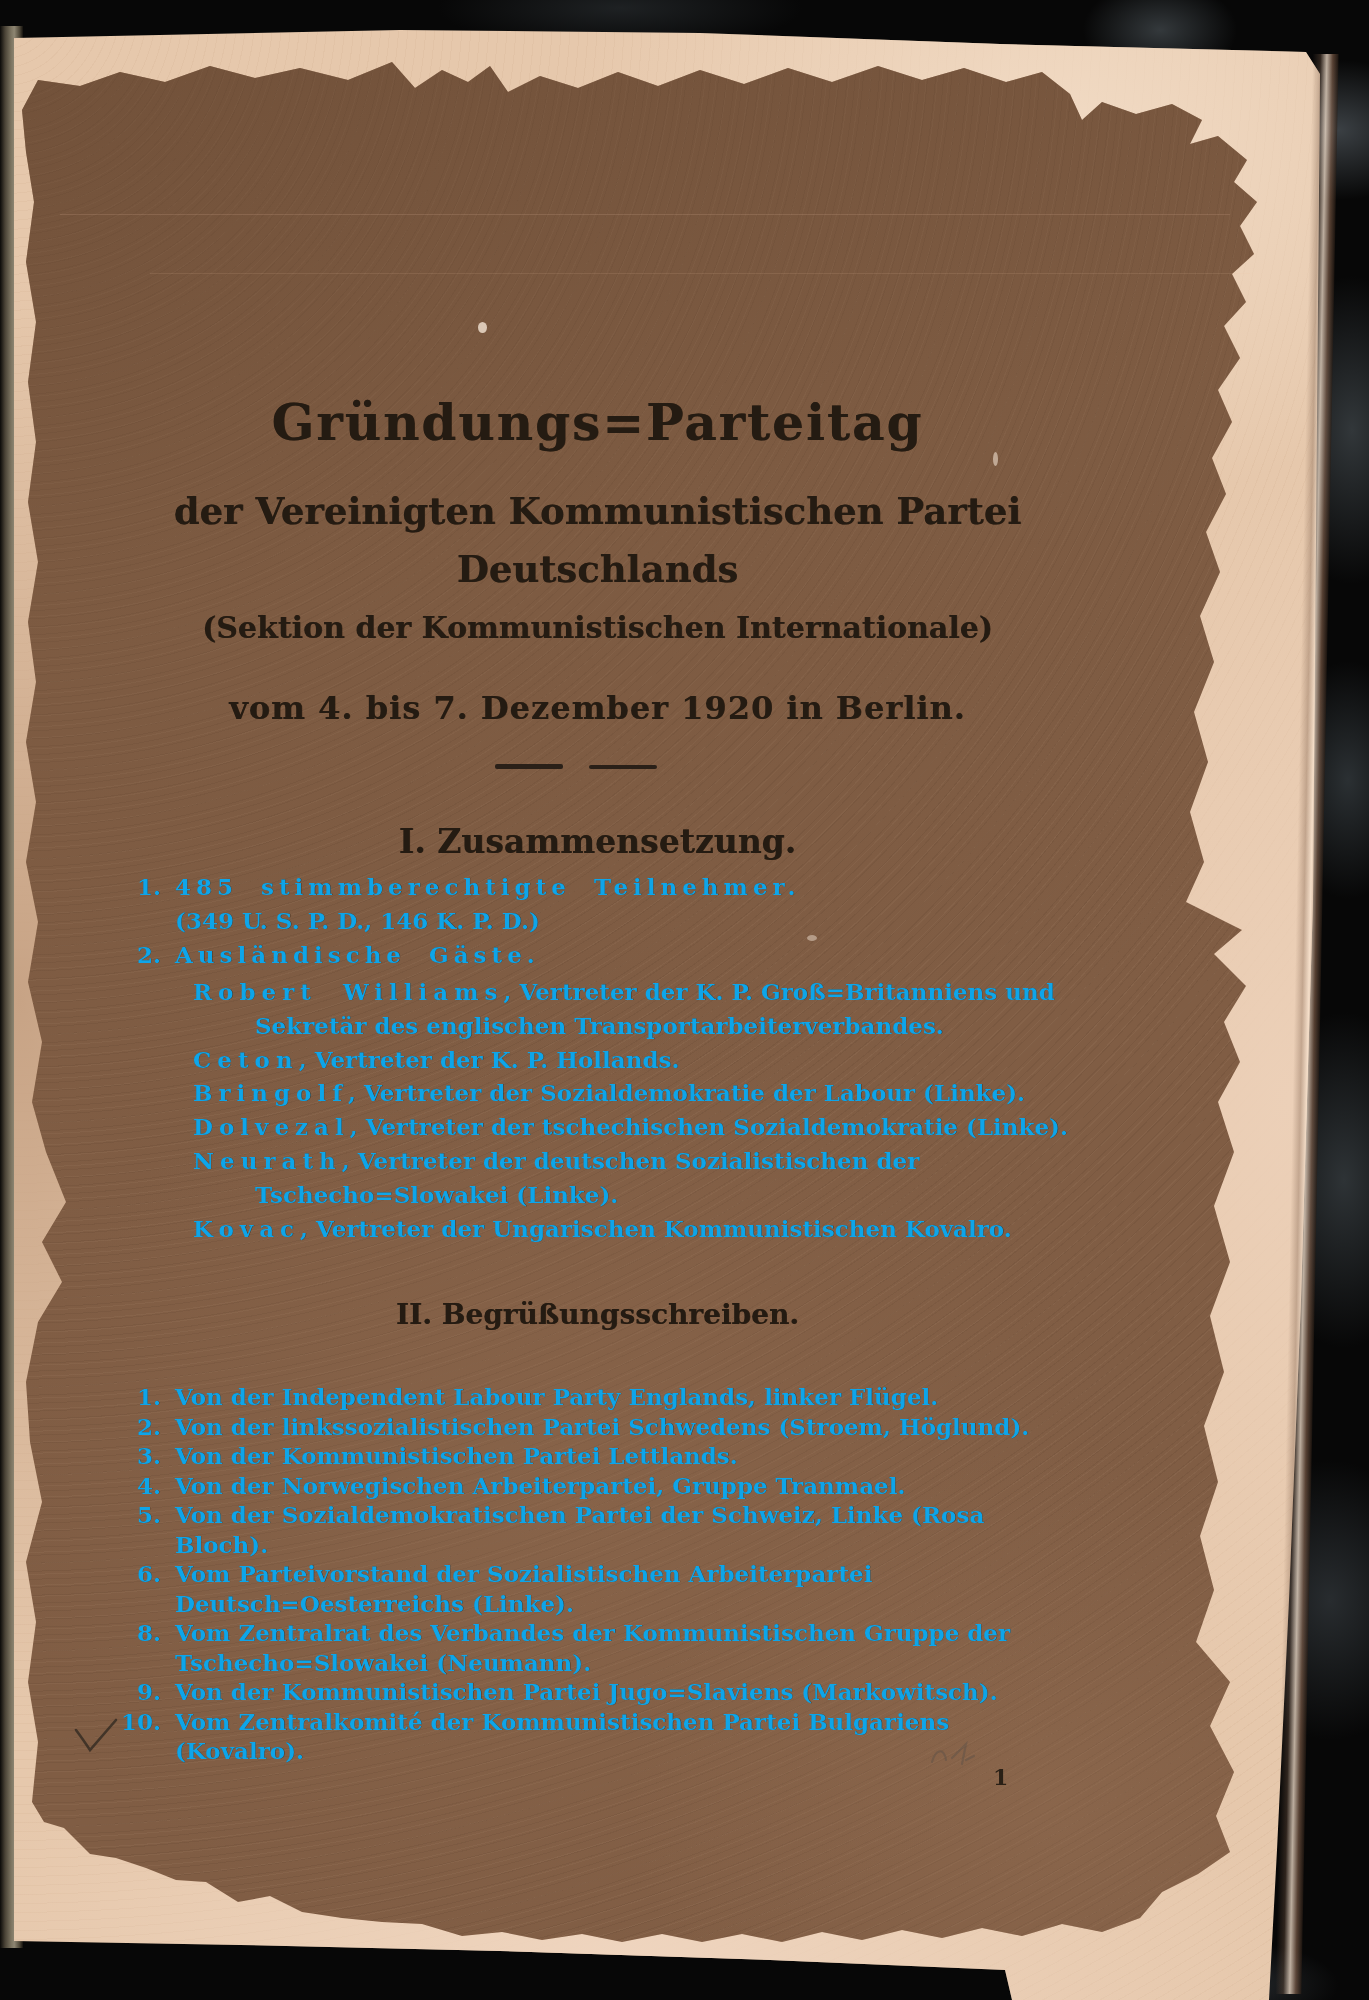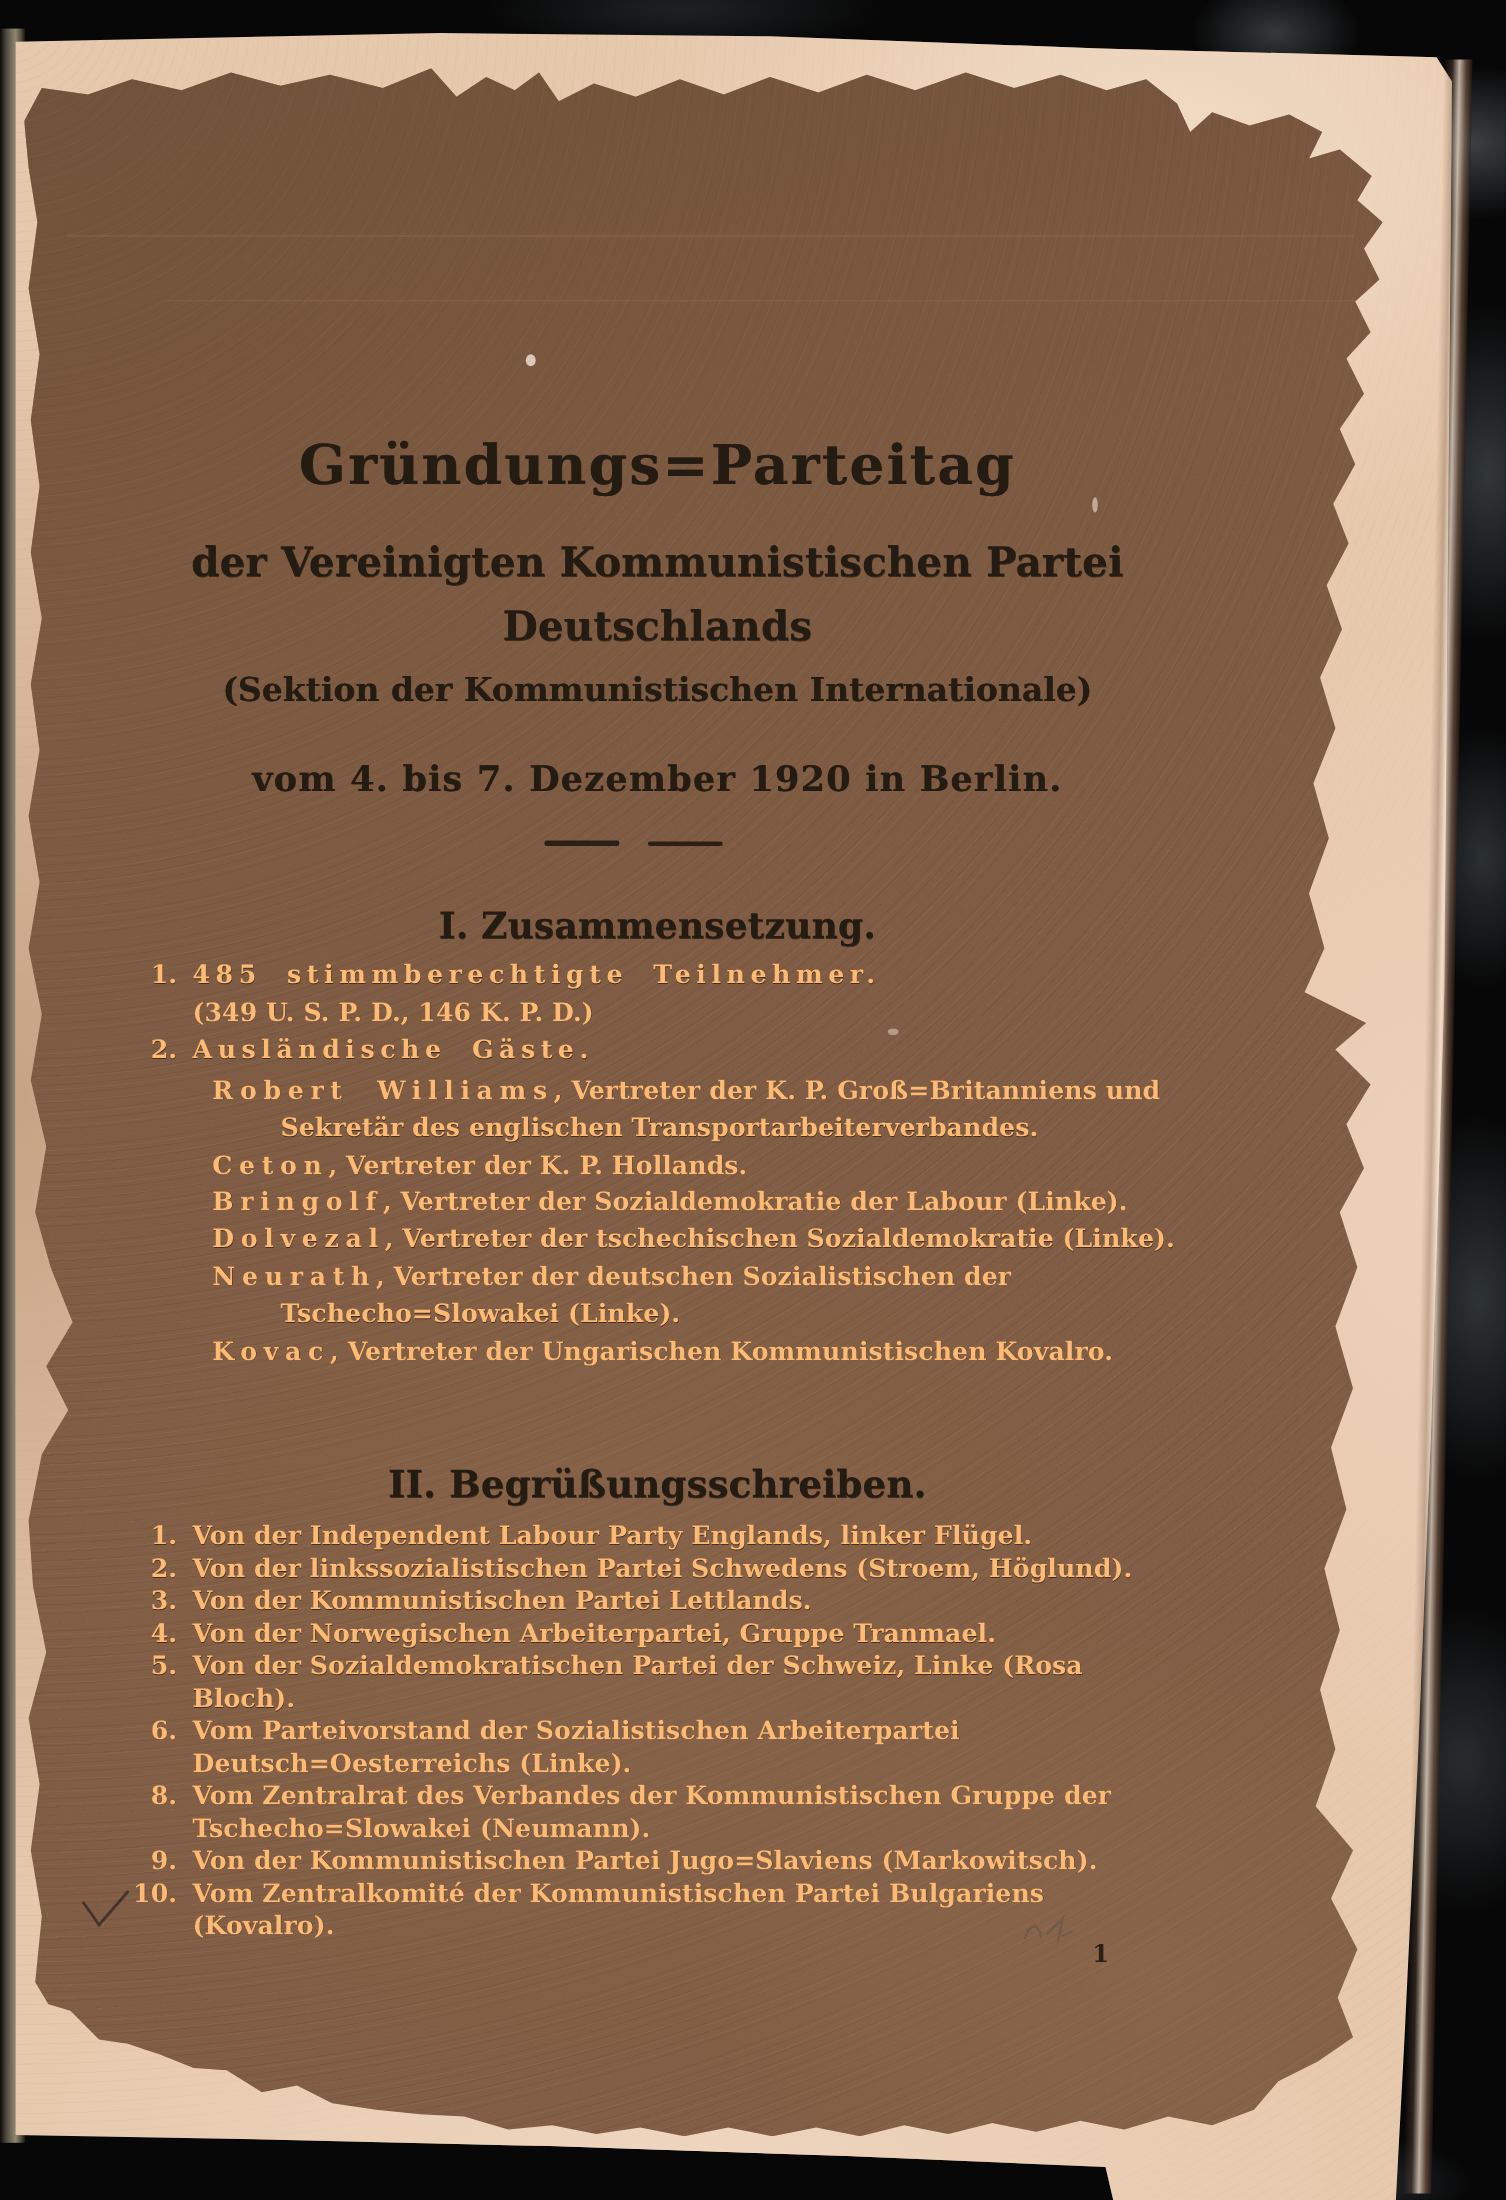--- a/index.html
+++ b/index.html
@@ -93,24 +93,24 @@
   .title-sub1{top:490px;font-size:37px;line-height:1.15;}
   .title-sub2{top:548px;font-size:37px;line-height:1.15;}
   .title-note{top:610px;font-size:30px;}
   .title-date{top:669px;font-size:32px;letter-spacing:1px;margin-top:20px;}
   .divider{position:absolute;top:764px;left:115px;width:965px;display:flex;gap:26px;justify-content:center;transform:translateX(-22px);}
   .divider .dash{width:68px;height:5px;background:#2a2018;border-radius:2px;}
   .divider .dash:last-child{height:4px;margin-top:1px;}
 
   .sec-heading{font-size:33px;}
   .h-sec1{top:822px;}
-  .h-sec2{top:1330px;font-size:34px;}
+  .h-sec2{top:1298px;font-size:28px;}
 
   .body-text{position:absolute;left:115px;width:965px;text-align:left;font-weight:700;
-    font-size:23px;color:#fdba74;text-shadow:0.3px 0.3px 0.5px rgba(30,18,8,0.6);}
+    font-size:23px;color:#0ea5e9;text-shadow:0.3px 0.3px 0.5px rgba(30,18,8,0.6);}
   .sec1{top:870px;}
   .s1-item{line-height:34px;}
   .s1-sub{line-height:34px;padding-left:60px;}
   .num{display:inline-block;width:46px;text-align:right;margin-right:14px;}
   .sperr{letter-spacing:5px;word-spacing:10px;}
   .delegates{margin-top:3px;}
   .delegate{margin:0;line-height:33.8px;padding-left:140px;text-indent:-62px;}
   .dname{letter-spacing:6px;word-spacing:12px;}
 
   .sec2{top:1382px;}

